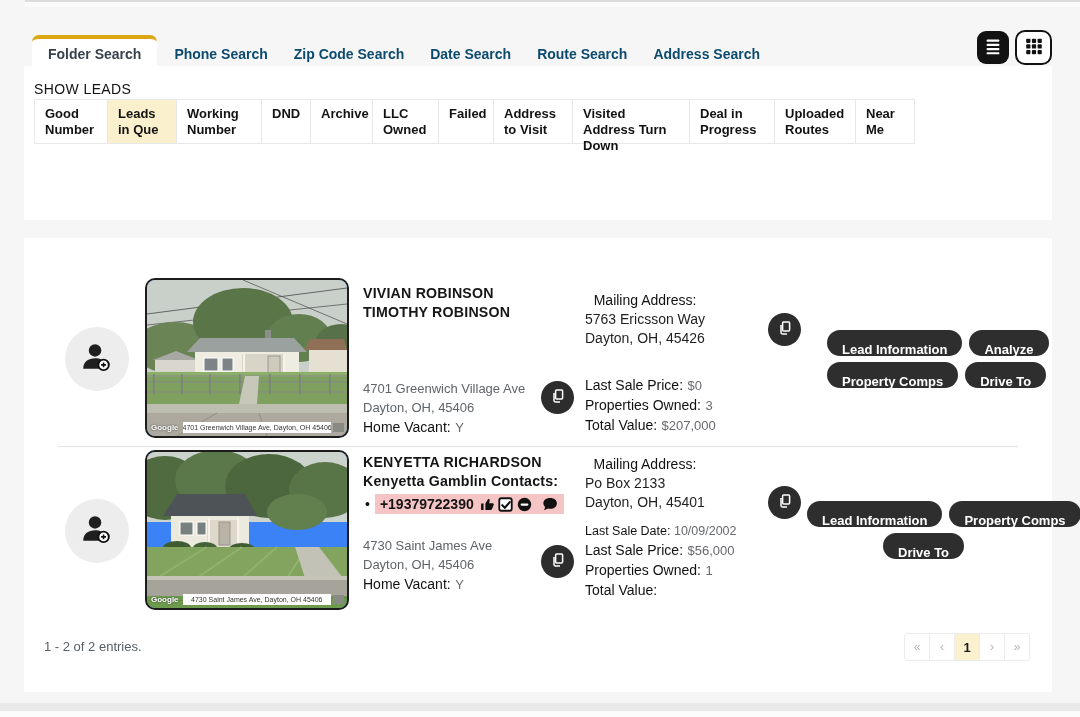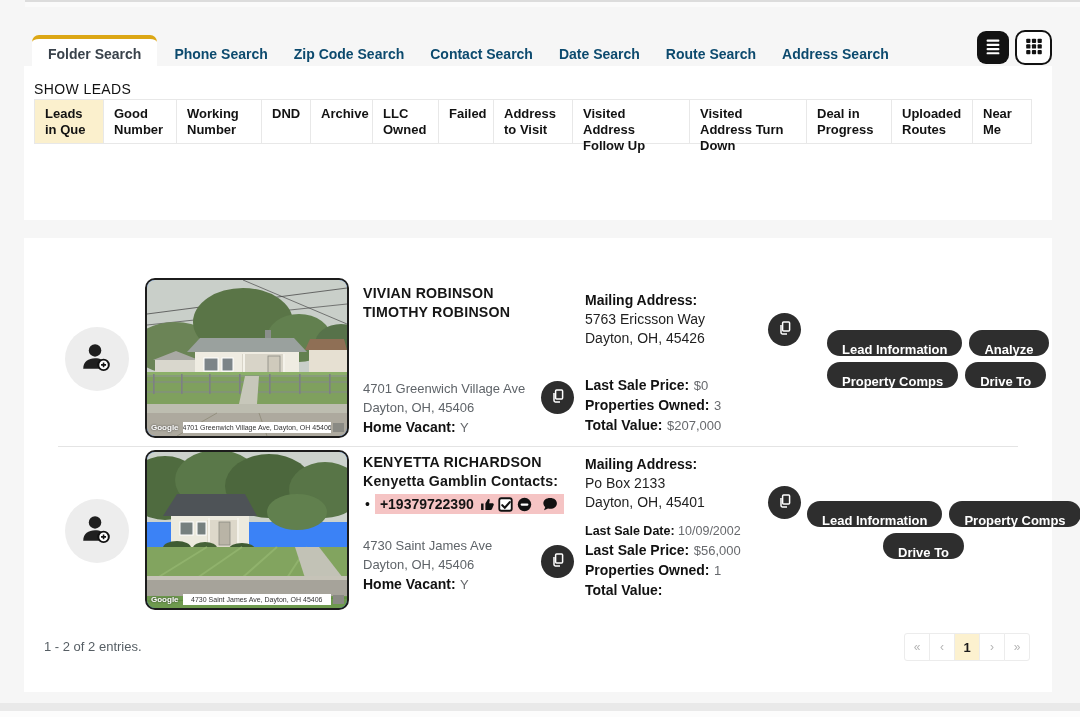--- a/index.html
+++ b/index.html
@@ -36,21 +36,21 @@
   .avatar { position:absolute; width:64px; height:64px; border-radius:50%; background:#ededed; display:flex; align-items:center; justify-content:center; cursor:pointer; }
   .photo { position:absolute; width:204px; height:160px; border:2px solid #1c1c1c; border-radius:10px; overflow:hidden; background:#3b82f6; cursor:pointer; }
   .photo svg { display:block; width:100%; height:100%; }
   .ph-cap { position:absolute; left:2px; right:2px; bottom:2px; height:13px; display:flex; align-items:center; }
   .ph-google { color:#fff; font-size:8px; font-weight:bold; text-shadow:0 0 2px #333; padding:0 2px; }
   .ph-cap-text { flex:1; background:#fff; height:11px; line-height:11px; font-size:7px; color:#333; text-align:center; white-space:nowrap; overflow:hidden; margin:0 2px; }
   .ph-cap-box { width:11px; height:9px; background:#8a8a84; margin-right:1px; }
 
   .name-line { font-size:14.2px; font-weight:bold; color:#161616; line-height:19px; letter-spacing:.2px; }
   .gray-line { font-size:13px; color:#5f6469; line-height:19px; }
-  .bold-label { font-size:14px; font-weight:bold; color:#121212; }
+  .bold-label { font-size:14px; font-weight:normal; color:#121212;text-align:center; }
   .val { font-size:13px; color:#67696d; font-weight:normal; }
   .plain-line { font-size:14px; color:#1f1f1f; line-height:19px; }
   .stat-line { line-height:19px; }
   .small-stat { font-size:12.5px; line-height:18px; }
   .small-stat .bold-label { font-size:12.5px; }
   .small-stat .val { font-size:12.5px; }
 
   .copy-circle { position:absolute; width:33px; height:33px; border-radius:50%; background:#2d2d2d; display:flex; align-items:center; justify-content:center; cursor:pointer; }
 
   .btn-row { position:absolute; display:flex; gap:7px; }
@@ -78,21 +78,20 @@
 </style>
 </head>
 <body>
 
 <div class="top-strip"></div>
 
 <div class="tabnav">
   <div class="tab active">Folder Search</div>
   <div class="tab">Phone Search</div>
   <div class="tab">Zip Code Search</div>
-  <div class="tab">Contact Search</div>
   <div class="tab">Date Search</div>
   <div class="tab">Route Search</div>
   <div class="tab">Address Search</div>
 </div>
 
 <div class="viewbtns">
   <div class="vbtn-list">
     <span>
       <svg width="22" height="22" viewBox="0 0 24 24">
         <rect x="5" y="5" width="14" height="2.3" rx="1" fill="#fff"></rect>
@@ -117,29 +116,28 @@
             <rect x="15.9" y="16.4" width="4.6" height="4.6" rx="1"></rect>
         </g>
       </svg>
     </span>
   </div>
 </div>
 
 <div class="panel1">
   <div class="show-leads-title">SHOW LEADS</div>
   <div class="filters">
+    <div class="fcell" style="width:74px">Good Number</div>
     <div class="fcell active" style="width:70px">Leads in Que</div>
-    <div class="fcell" style="width:74px">Good Number</div>
     <div class="fcell" style="width:86px">Working Number</div>
     <div class="fcell" style="width:50px">DND</div>
     <div class="fcell" style="width:63px">Archive</div>
     <div class="fcell" style="width:67px">LLC Owned</div>
     <div class="fcell" style="width:56px">Failed</div>
     <div class="fcell" style="width:80px">Address to Visit</div>
-    <div class="fcell" style="width:118px">Visited Address Follow Up</div>
     <div class="fcell" style="width:118px">Visited Address Turn Down</div>
     <div class="fcell" style="width:86px">Deal in Progress</div>
     <div class="fcell" style="width:82px">Uploaded Routes</div>
     <div class="fcell" style="width:60px">Near Me</div>
   </div>
 </div>
 
 <div class="panel2">
 
   <div class="lead lead1">

